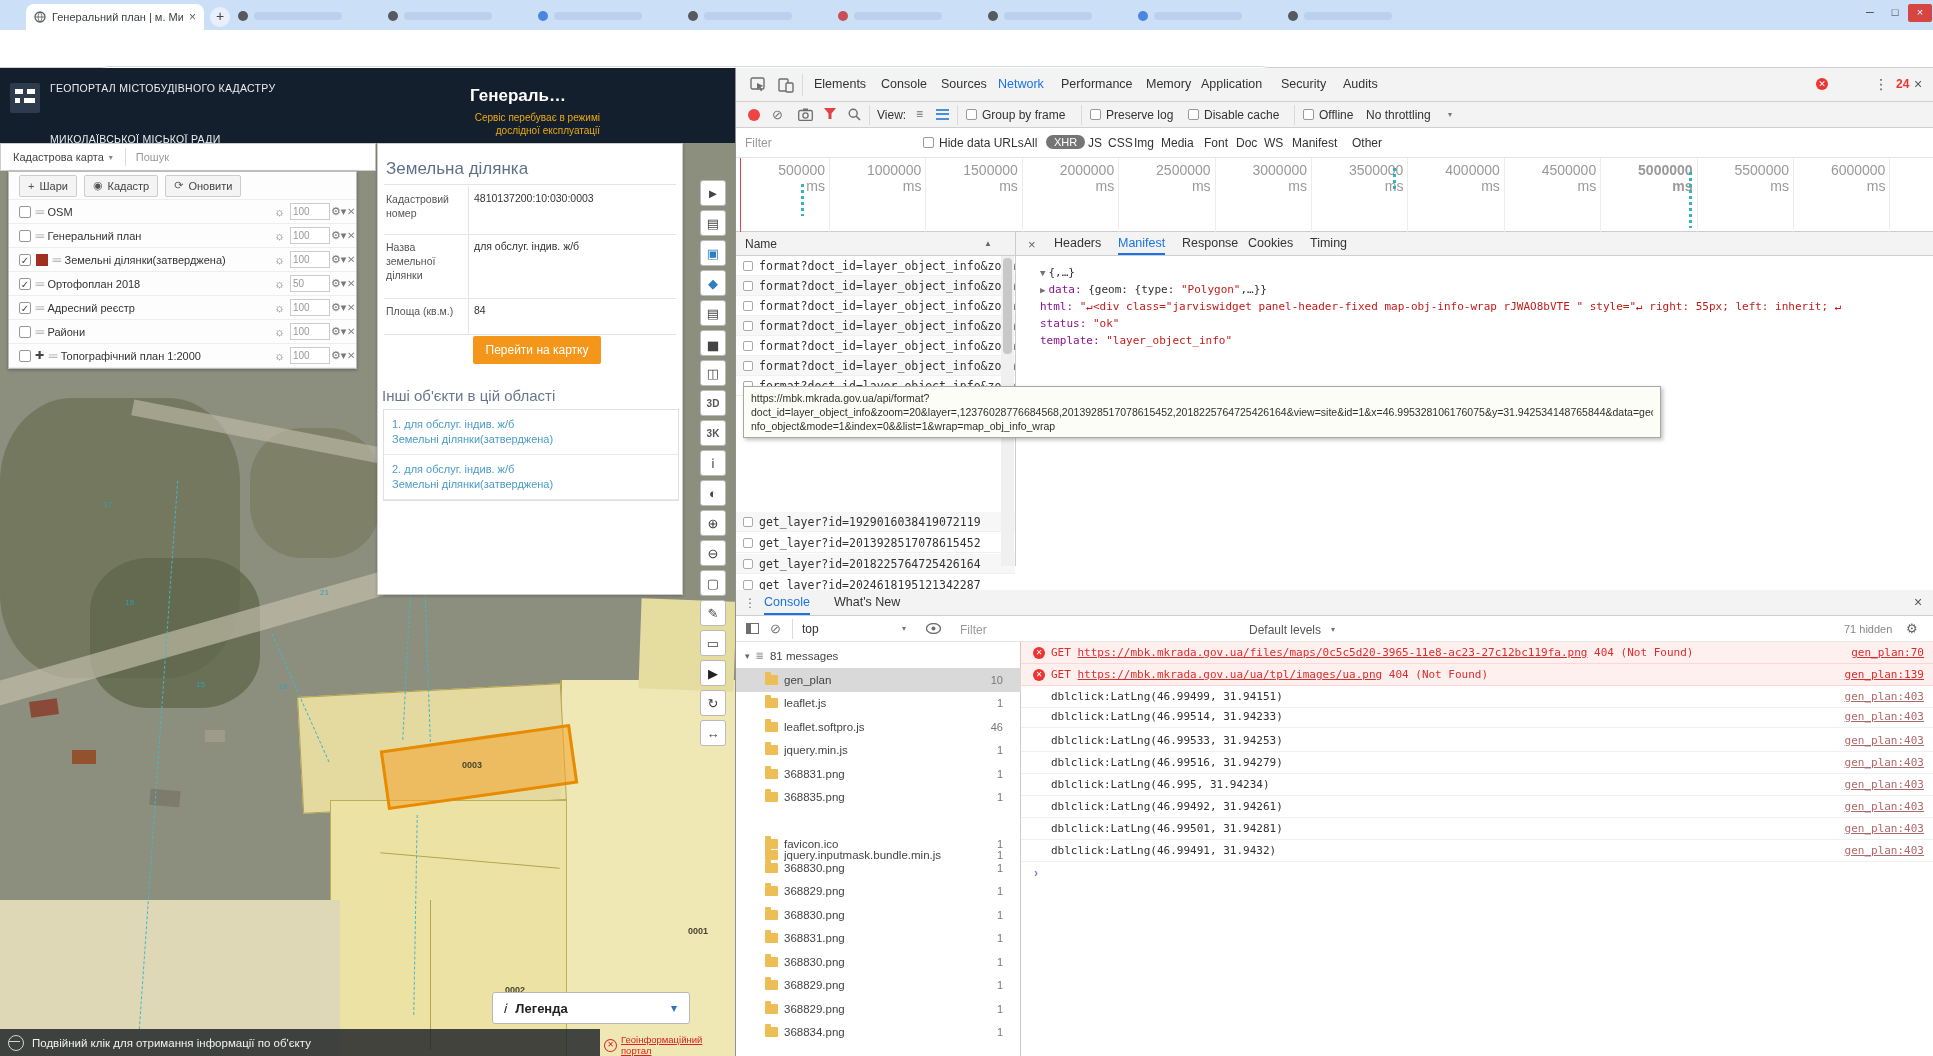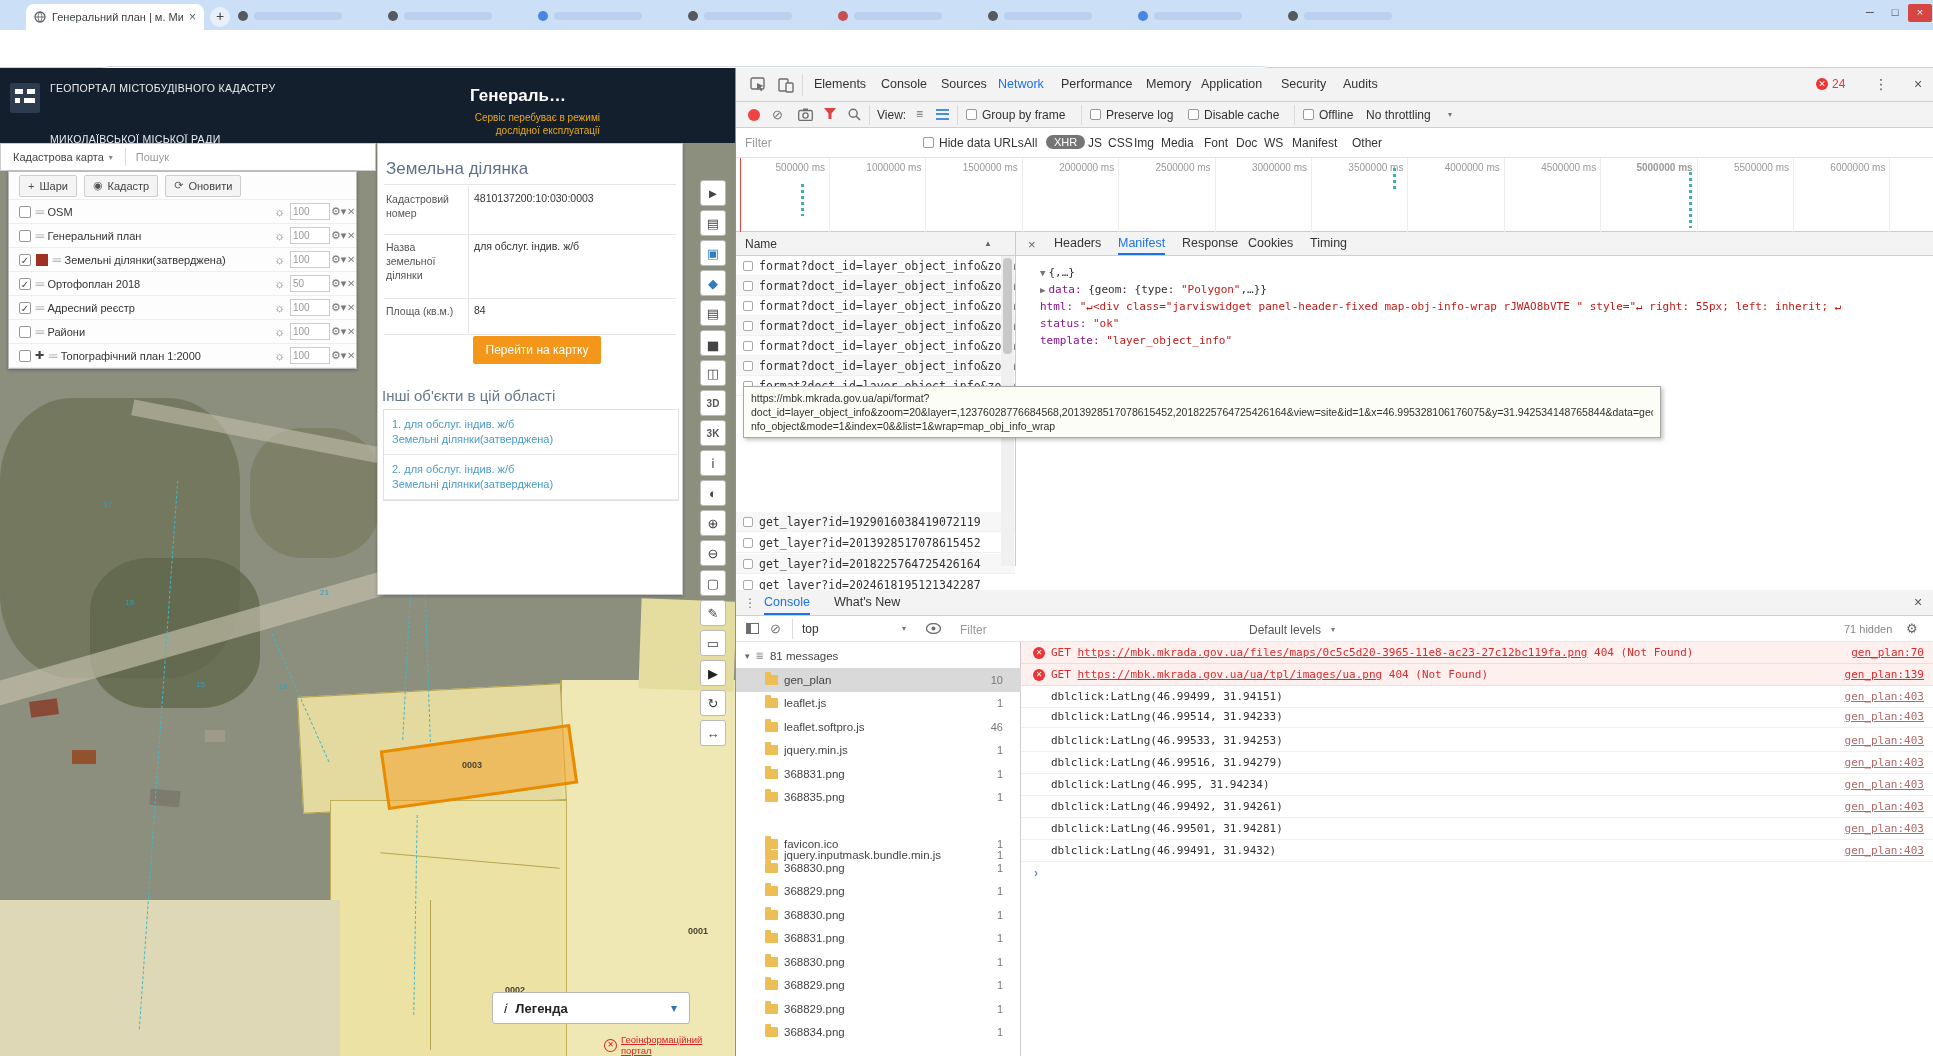--- a/index.html
+++ b/index.html
@@ -84,21 +84,21 @@
 
   
   #devtools{left:735px;top:68px;width:1198px;height:988px;background:#fff;border-left:1px solid #919191;box-sizing:border-box;}
   .dt-bar{position:absolute;left:0;width:1198px;background:#f3f3f3;border-bottom:1px solid #d0d0d0;box-sizing:border-box;}
   .dt-tab{position:absolute;font-size:12.5px;color:#333;top:9px;}
   .dt-tab.active{color:#1a73e8;border-bottom:2px solid #1a73e8;padding-bottom:18px;}
   .dt-icon{position:absolute;color:#6e6e6e;font-size:13px;}
   .dt-cb{position:absolute;width:11px;height:11px;border:1px solid #999;border-radius:2px;background:#fff;box-sizing:border-box;}
   .dt-label{position:absolute;font-size:12px;color:#333;}
   .pill{position:absolute;background:#757575;color:#fff;border-radius:8px;font-size:11px;padding:1px 8px;}
-  .tick-label{position:absolute;font-size:10px;color:#999;}
+  .tick-label{position:absolute;font-size:14px;color:#999;}
   .gridline{position:absolute;border-left:1px solid #ececec;}
   .teal-dots{position:absolute;width:3px;background-image:repeating-linear-gradient(#35b3b9 0 3px,transparent 3px 6px);}
   .net-row{position:absolute;left:0;width:279px;height:20px;border-bottom:1px solid #f0f0f0;font-size:11.5px;color:#333;
            display:flex;align-items:center;box-sizing:border-box;background:#fff;}
   .net-row.alt{background:#f7f7f7;}
   .net-row .cb{width:10px;height:10px;margin:0 6px 0 7px;border-color:#aaa;}
   .net-row .nm{white-space:nowrap;overflow:hidden;flex:1;}
   #dt-tooltip{left:7px;top:318px;width:902px;background:#fdfdf8;border:1px solid #a8a8a8;box-shadow:2px 2px 4px rgba(0,0,0,.25);
               font-size:10.5px;color:#303030;padding:4px 7px;line-height:14px;z-index:30;}
   #dt-tooltip div{white-space:nowrap;overflow:hidden;}
@@ -392,20 +392,24 @@
       <div class="abs tool-btn" style="left: 700px; top: 622px; color: rgb(68, 68, 68); font-size: 13px; font-weight: normal;">↻</div>
       <div class="abs tool-btn" style="left: 700px; top: 652px; color: rgb(68, 68, 68); font-size: 13px; font-weight: normal;">↔</div>
     </div>
 
   <div id="legend-bar" class="abs">
     <span style="margin-left:10px;font-style:italic;font-family:'Liberation Serif',serif;">ℹ</span>
     <span style="margin-left:9px;font-weight:bold;">Легенда</span>
     <span style="position:absolute;right:12px;color:#2a76b8;font-size:12px;">▾</span>
   </div>
 
+  <div id="map-statusbar" class="abs">
+    <span class="globe-dot"></span>
+    <span>Подвійний клік для отримання інформації по об'єкту</span>
+  </div>
   <div id="map-attribution" class="abs">
     <span style="width:11px;height:11px;border:1px solid #d22;border-radius:50%;font-size:8px;line-height:10px;text-align:center;">✕</span>
     <span class="t">Геоінформаційний портал</span>
   </div>
 </div>
 
 <div id="devtools" class="abs">
   <div class="dt-bar" style="top:0;height:34px;">
     <svg class="abs" style="left:14px;top:9px;" width="16" height="16" viewBox="0 0 16 16">
       <rect x="1" y="1" width="13" height="11" rx="1.5" fill="none" stroke="#6e6e6e" stroke-width="1.4"></rect>
@@ -421,21 +425,21 @@
         <div class="dt-tab" style="left: 145px;">Console</div>
         <div class="dt-tab" style="left: 205px;">Sources</div>
         <div class="dt-tab active" style="left: 262px;">Network</div>
         <div class="dt-tab" style="left: 325px;">Performance</div>
         <div class="dt-tab" style="left: 410px;">Memory</div>
         <div class="dt-tab" style="left: 465px;">Application</div>
         <div class="dt-tab" style="left: 545px;">Security</div>
         <div class="dt-tab" style="left: 607px;">Audits</div>
       </div>
     <span class="abs" style="left:1080px;top:10px;width:12px;height:12px;border-radius:50%;background:#e33;color:#fff;font-size:9px;line-height:12px;text-align:center;">✕</span>
-    <span class="abs" style="left:1096px;top:9px;font-size:12px;color:#e33;">24</span>
+    <span class="abs" style="left:1160px;top:9px;font-size:12px;color:#e33;font-weight:bold;">24</span>
     <span class="abs" style="left:1138px;top:8px;color:#555;font-size:14px;">⋮</span>
     <span class="abs" style="left:1178px;top:8px;color:#555;font-size:14px;">×</span>
   </div>
 
   <div class="dt-bar" style="top:34px;height:26px;">
     <span class="abs" style="left:12px;top:7px;width:12px;height:12px;border-radius:50%;background:#ee4444;"></span>
     <span class="abs dt-icon" style="left:36px;top:5px;">⊘</span>
     <svg class="abs" style="left:62px;top:6px;" width="15" height="13" viewBox="0 0 15 13">
       <rect x="0.7" y="2.5" width="13.6" height="10" rx="1.5" fill="none" stroke="#6e6e6e" stroke-width="1.3"></rect>
       <circle cx="7.5" cy="7.5" r="2.6" fill="none" stroke="#6e6e6e" stroke-width="1.3"></circle>

